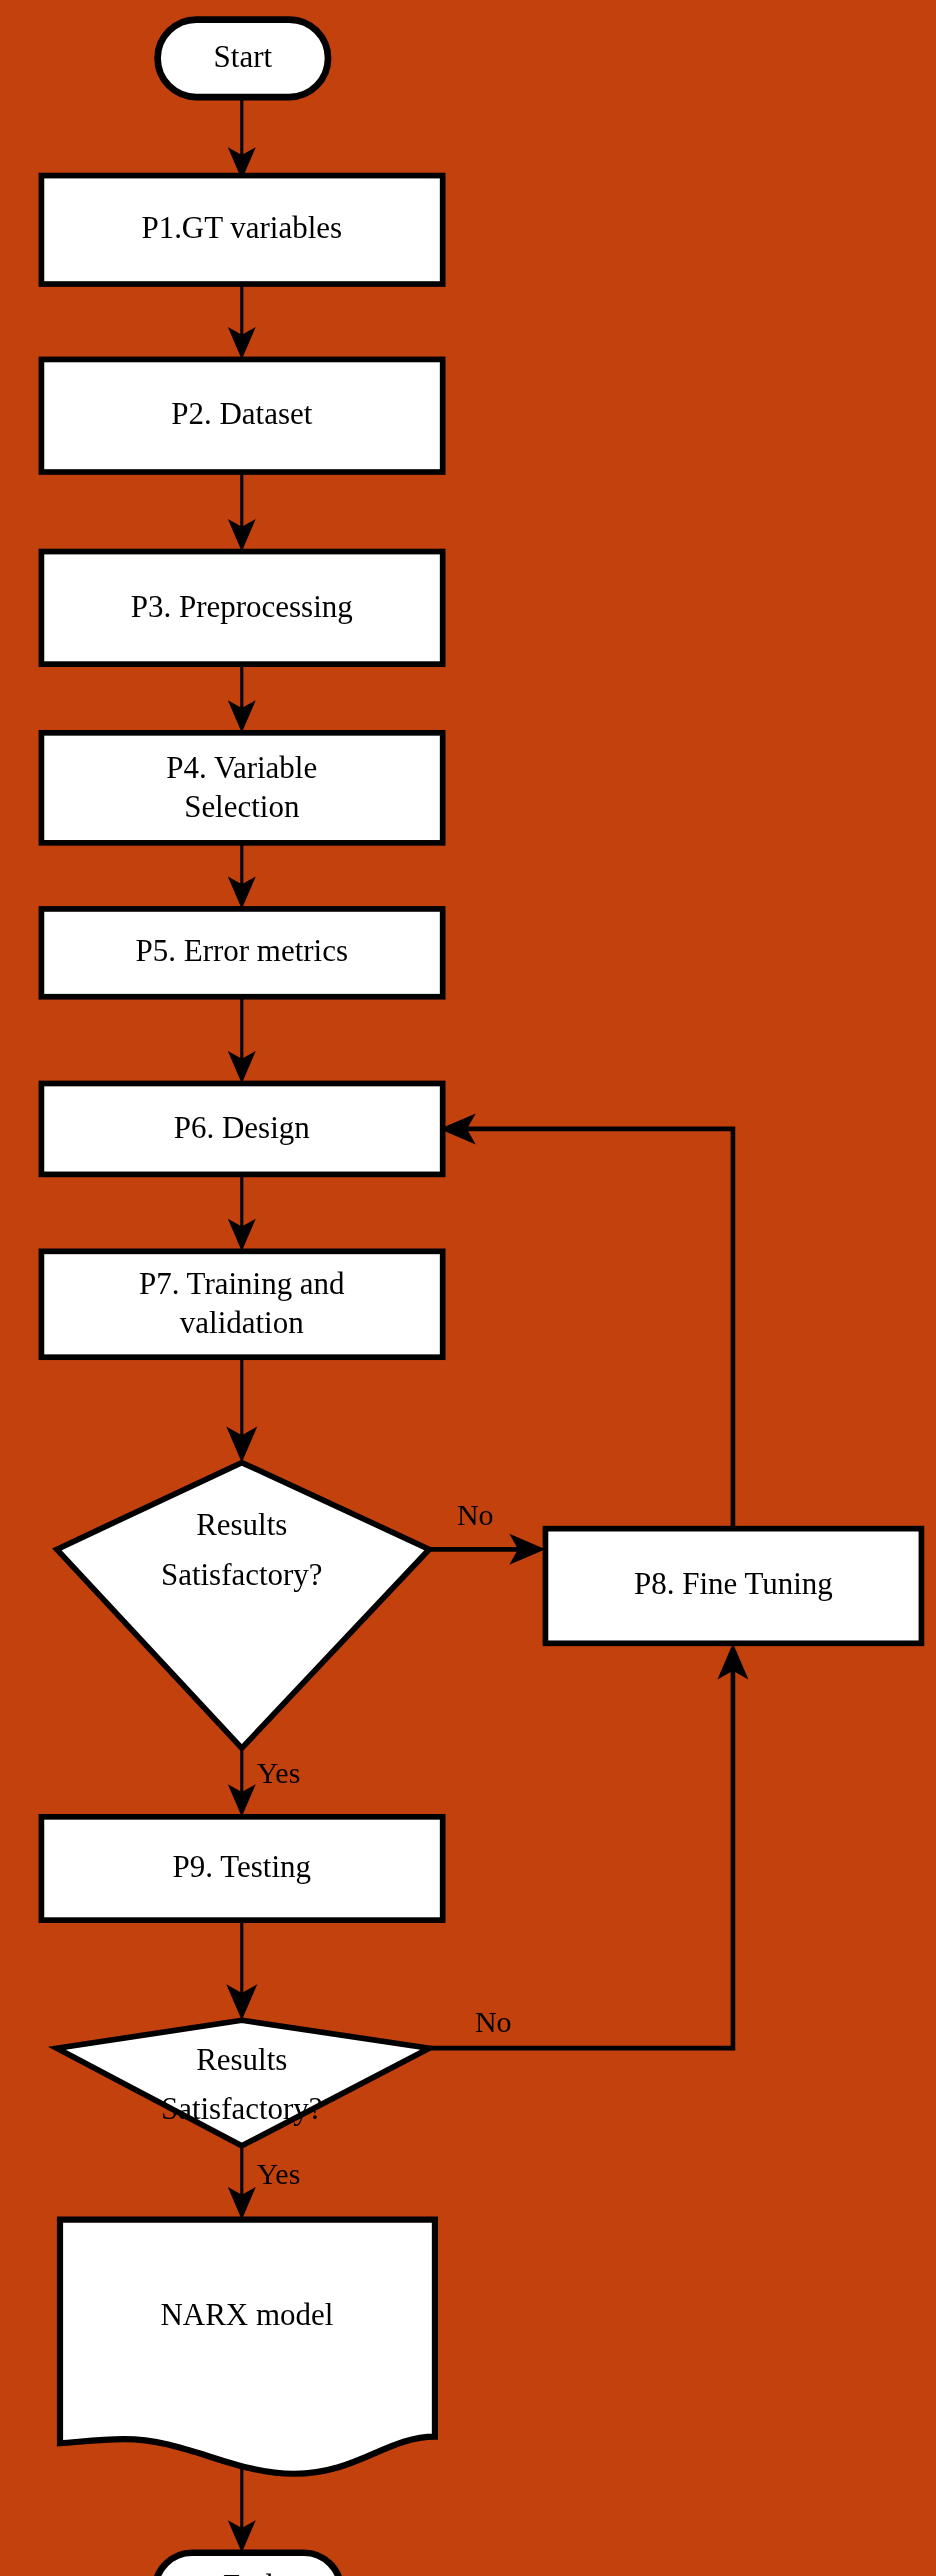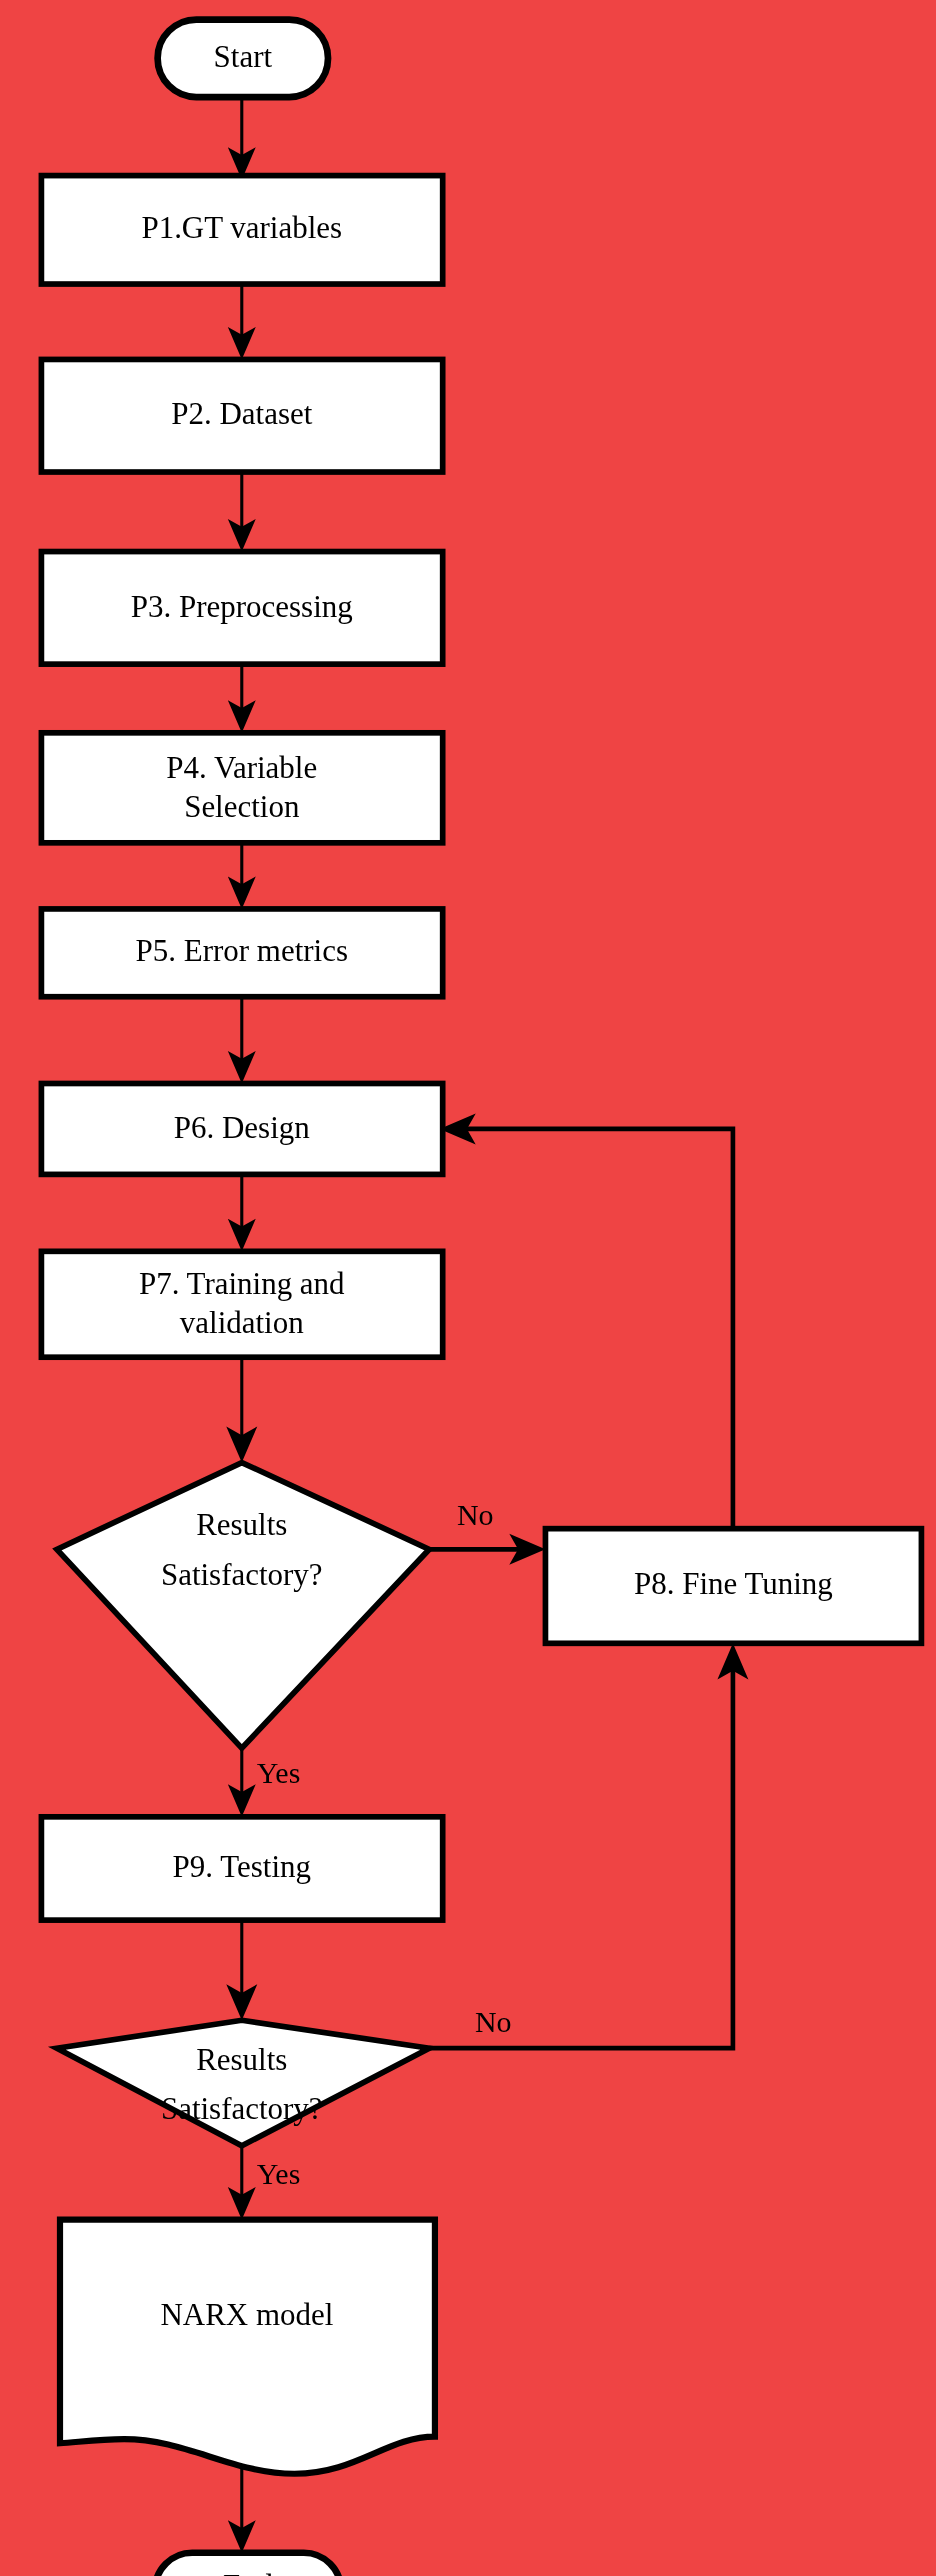--- a/index.html
+++ b/index.html
@@ -7,21 +7,21 @@
     padding: 0;
     background: #ffffff;
   }
   body {
     font-family: "Liberation Serif", "DejaVu Serif", serif;
   }
   #flowchart-root {
     position: relative;
     width: 937px;
     height: 2576px;
-    background: #ef4444;
+    background: #c2410c;
     overflow: hidden;
   }
   #flow-svg {
     display: block;
     width: 937px;
     height: 2576px;
   }
   .node-shape {
     fill: #ffffff;
     stroke: #000000;

